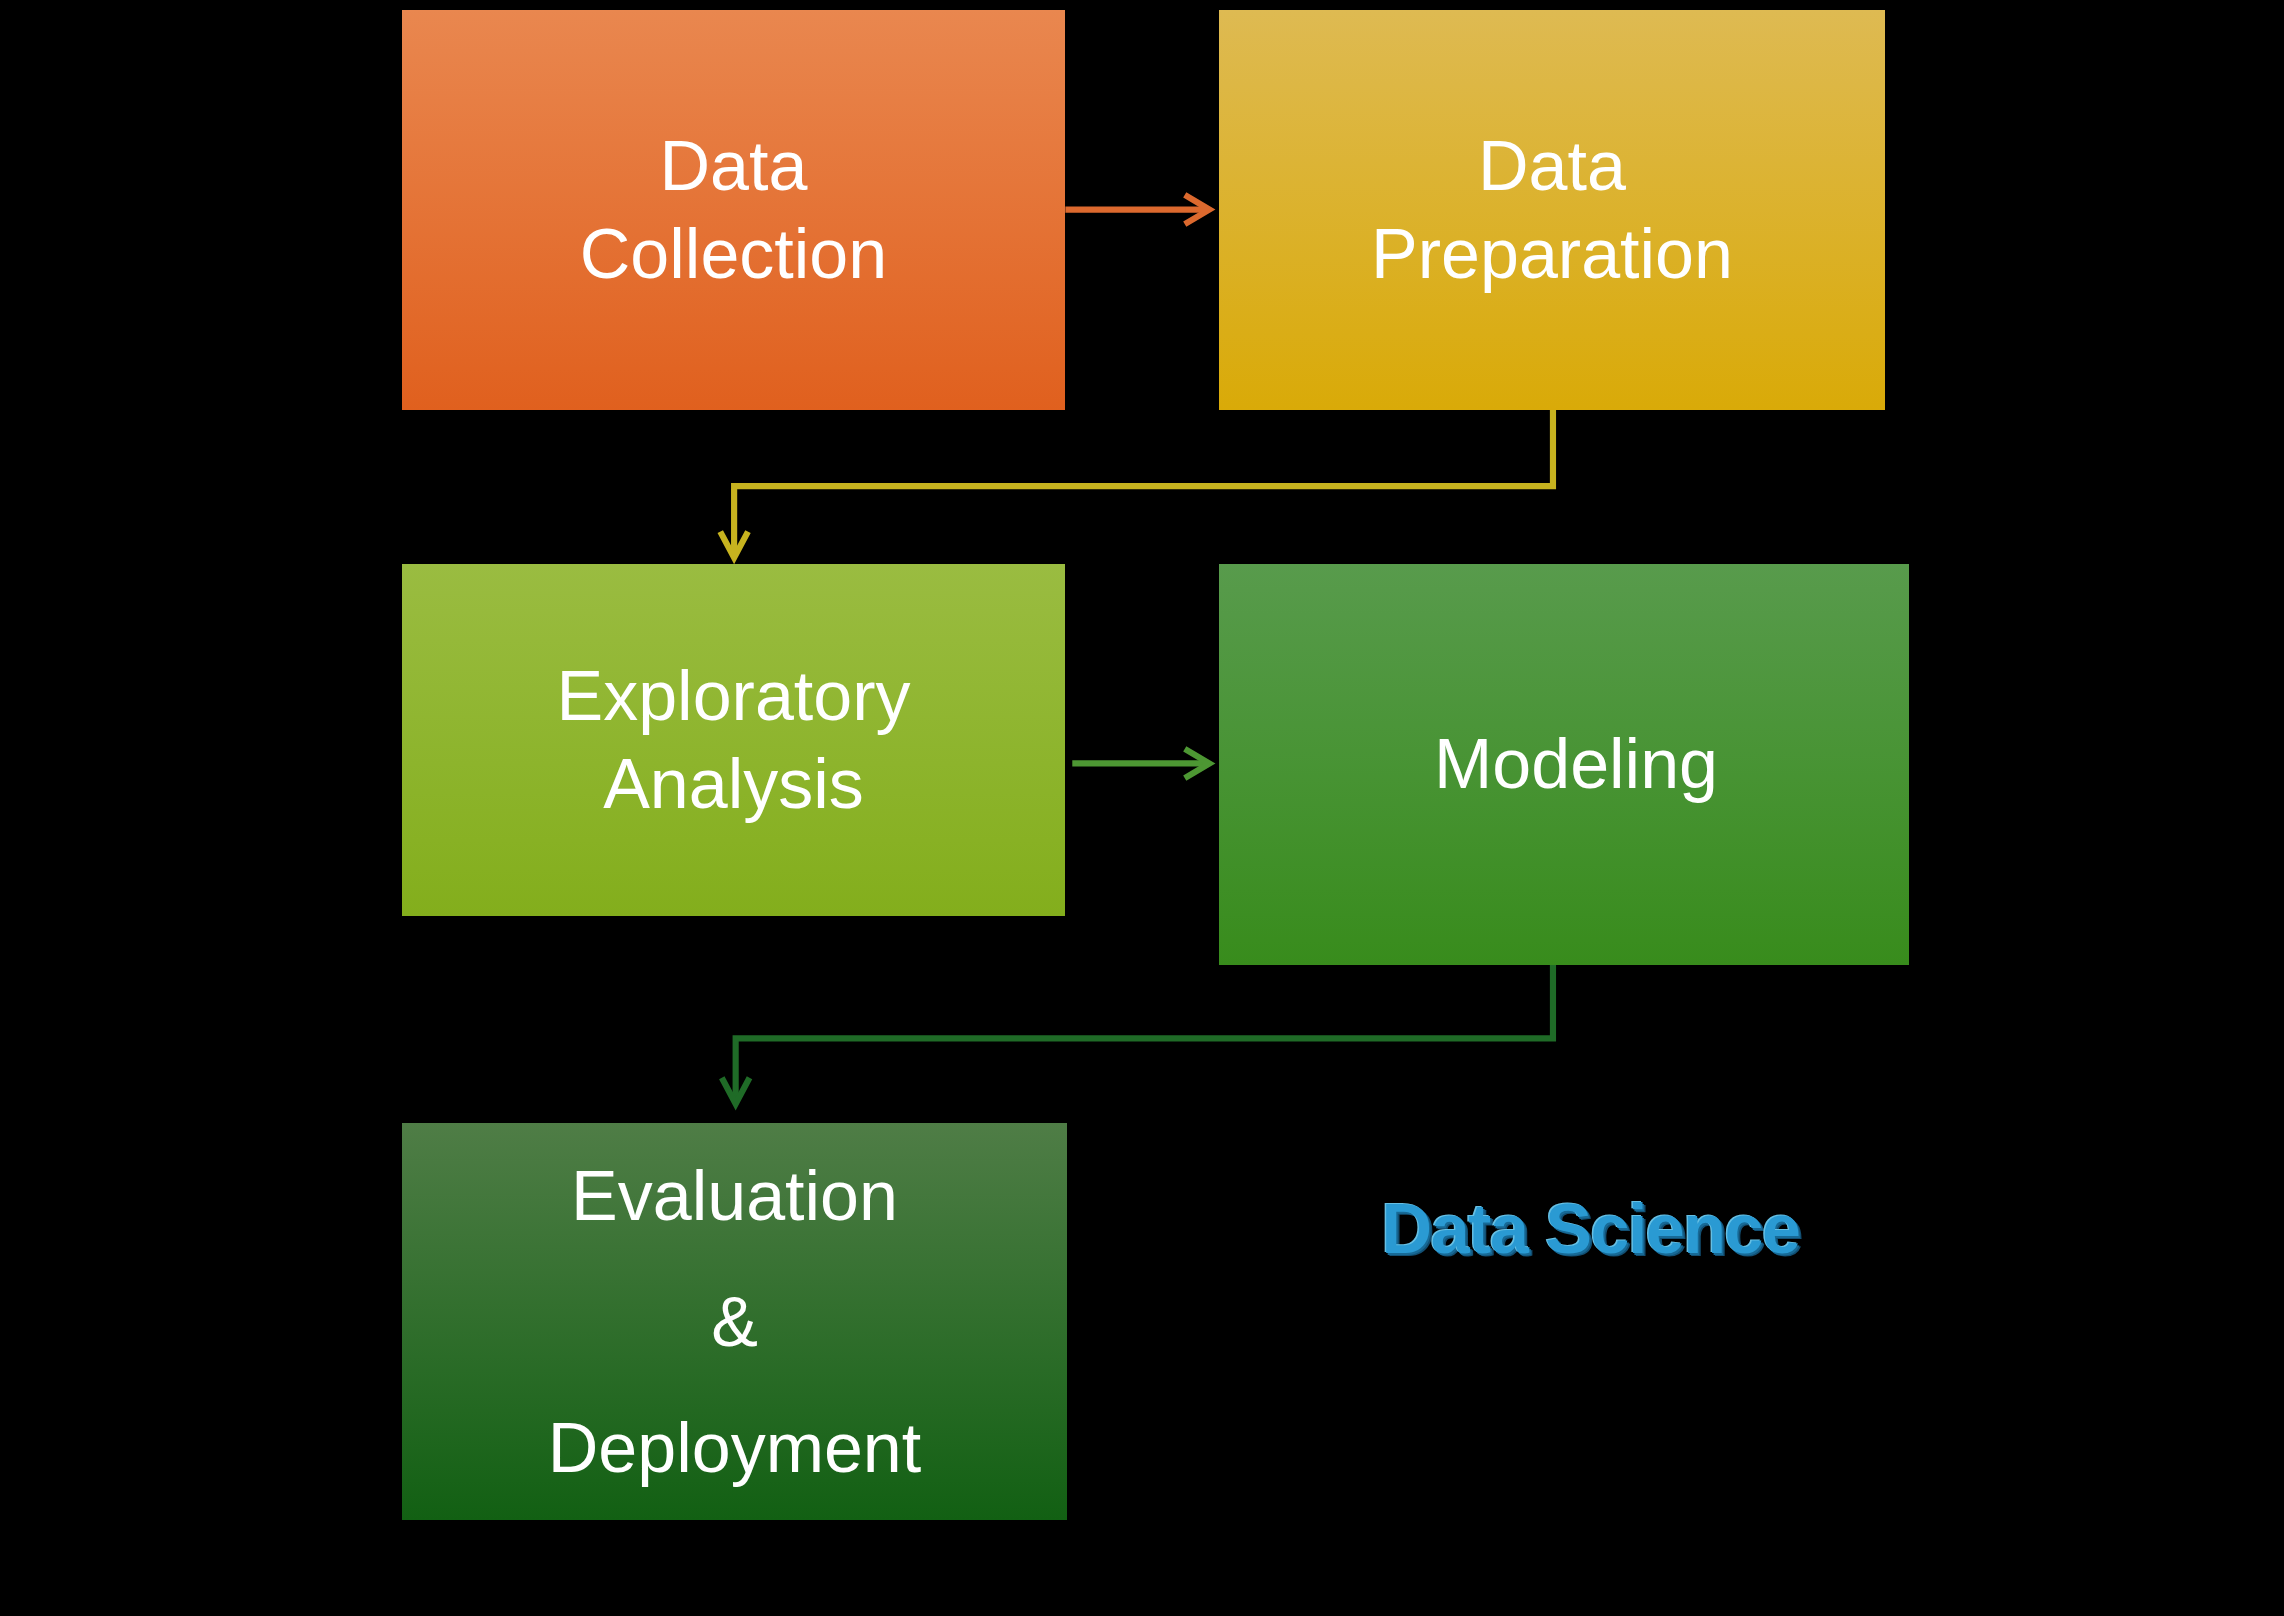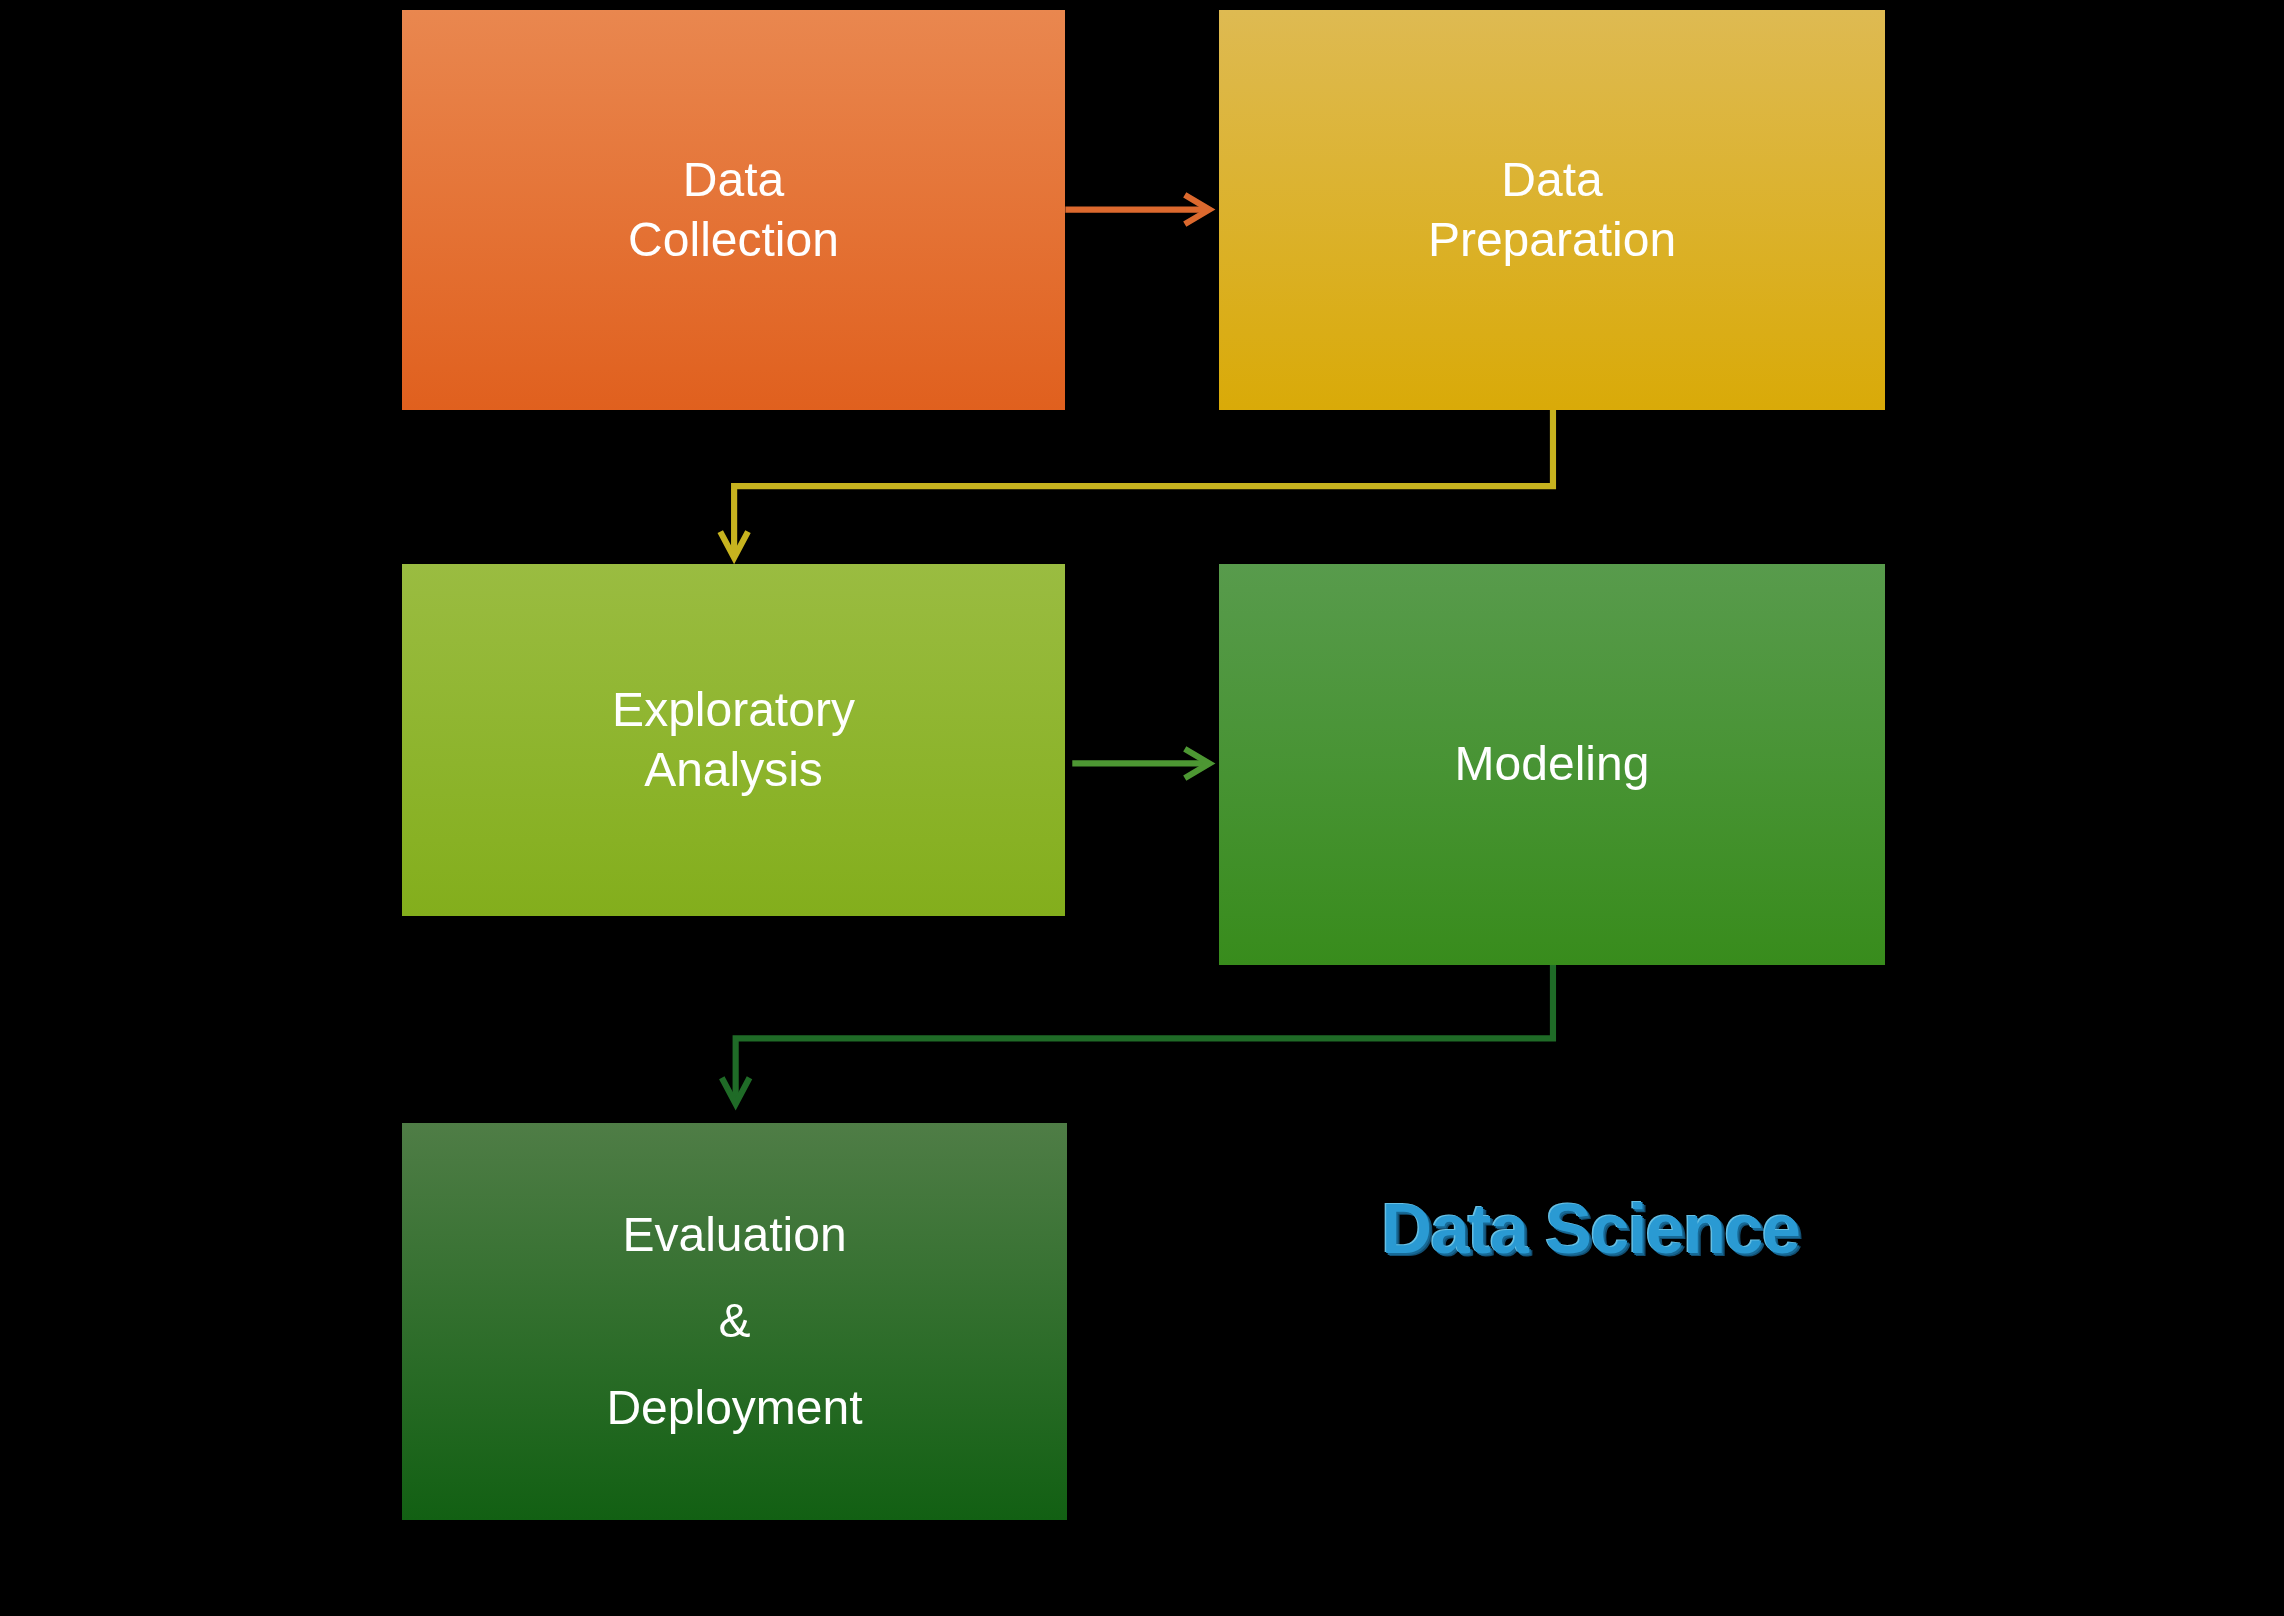--- a/index.html
+++ b/index.html
@@ -8,39 +8,40 @@
     width:2284px;height:1617px;
     background:var(--bg,#000);
     overflow:hidden;
     font-family:"Liberation Sans",sans-serif;
   }
   .node{
     position:absolute;
     display:flex;align-items:center;justify-content:center;
     text-align:center;
     color:var(--node-text,#fff);
-    font-size:48px;
+    font-size:70px;
     line-height:1.26;
     white-space:pre-line;
   }
   .node-collection{
     left:402px;top:10px;width:663px;height:400px;
     background:linear-gradient(180deg,var(--collection-top),var(--collection-bottom));
   }
   .node-preparation{
     left:1219px;top:10px;width:666px;height:400px;
     background:linear-gradient(180deg,var(--preparation-top),var(--preparation-bottom));
   }
   .node-exploratory{
     left:402px;top:564px;width:663px;height:352px;
     background:linear-gradient(180deg,var(--exploratory-top),var(--exploratory-bottom));
   }
   .node-modeling{
     left:1219px;top:564px;width:666px;height:401px;
     background:linear-gradient(180deg,var(--modeling-top),var(--modeling-bottom));
+    padding-left:24px;
   }
   .node-evaluation{
     left:402px;top:1115px;width:665px;height:397px;
     background:linear-gradient(180deg,var(--evaluation-top),var(--evaluation-bottom));
     line-height:1.8;
     margin-top:8px;
   }
   .arrows{
     position:absolute;left:0;top:0;width:2284px;height:1617px;
     pointer-events:none;

